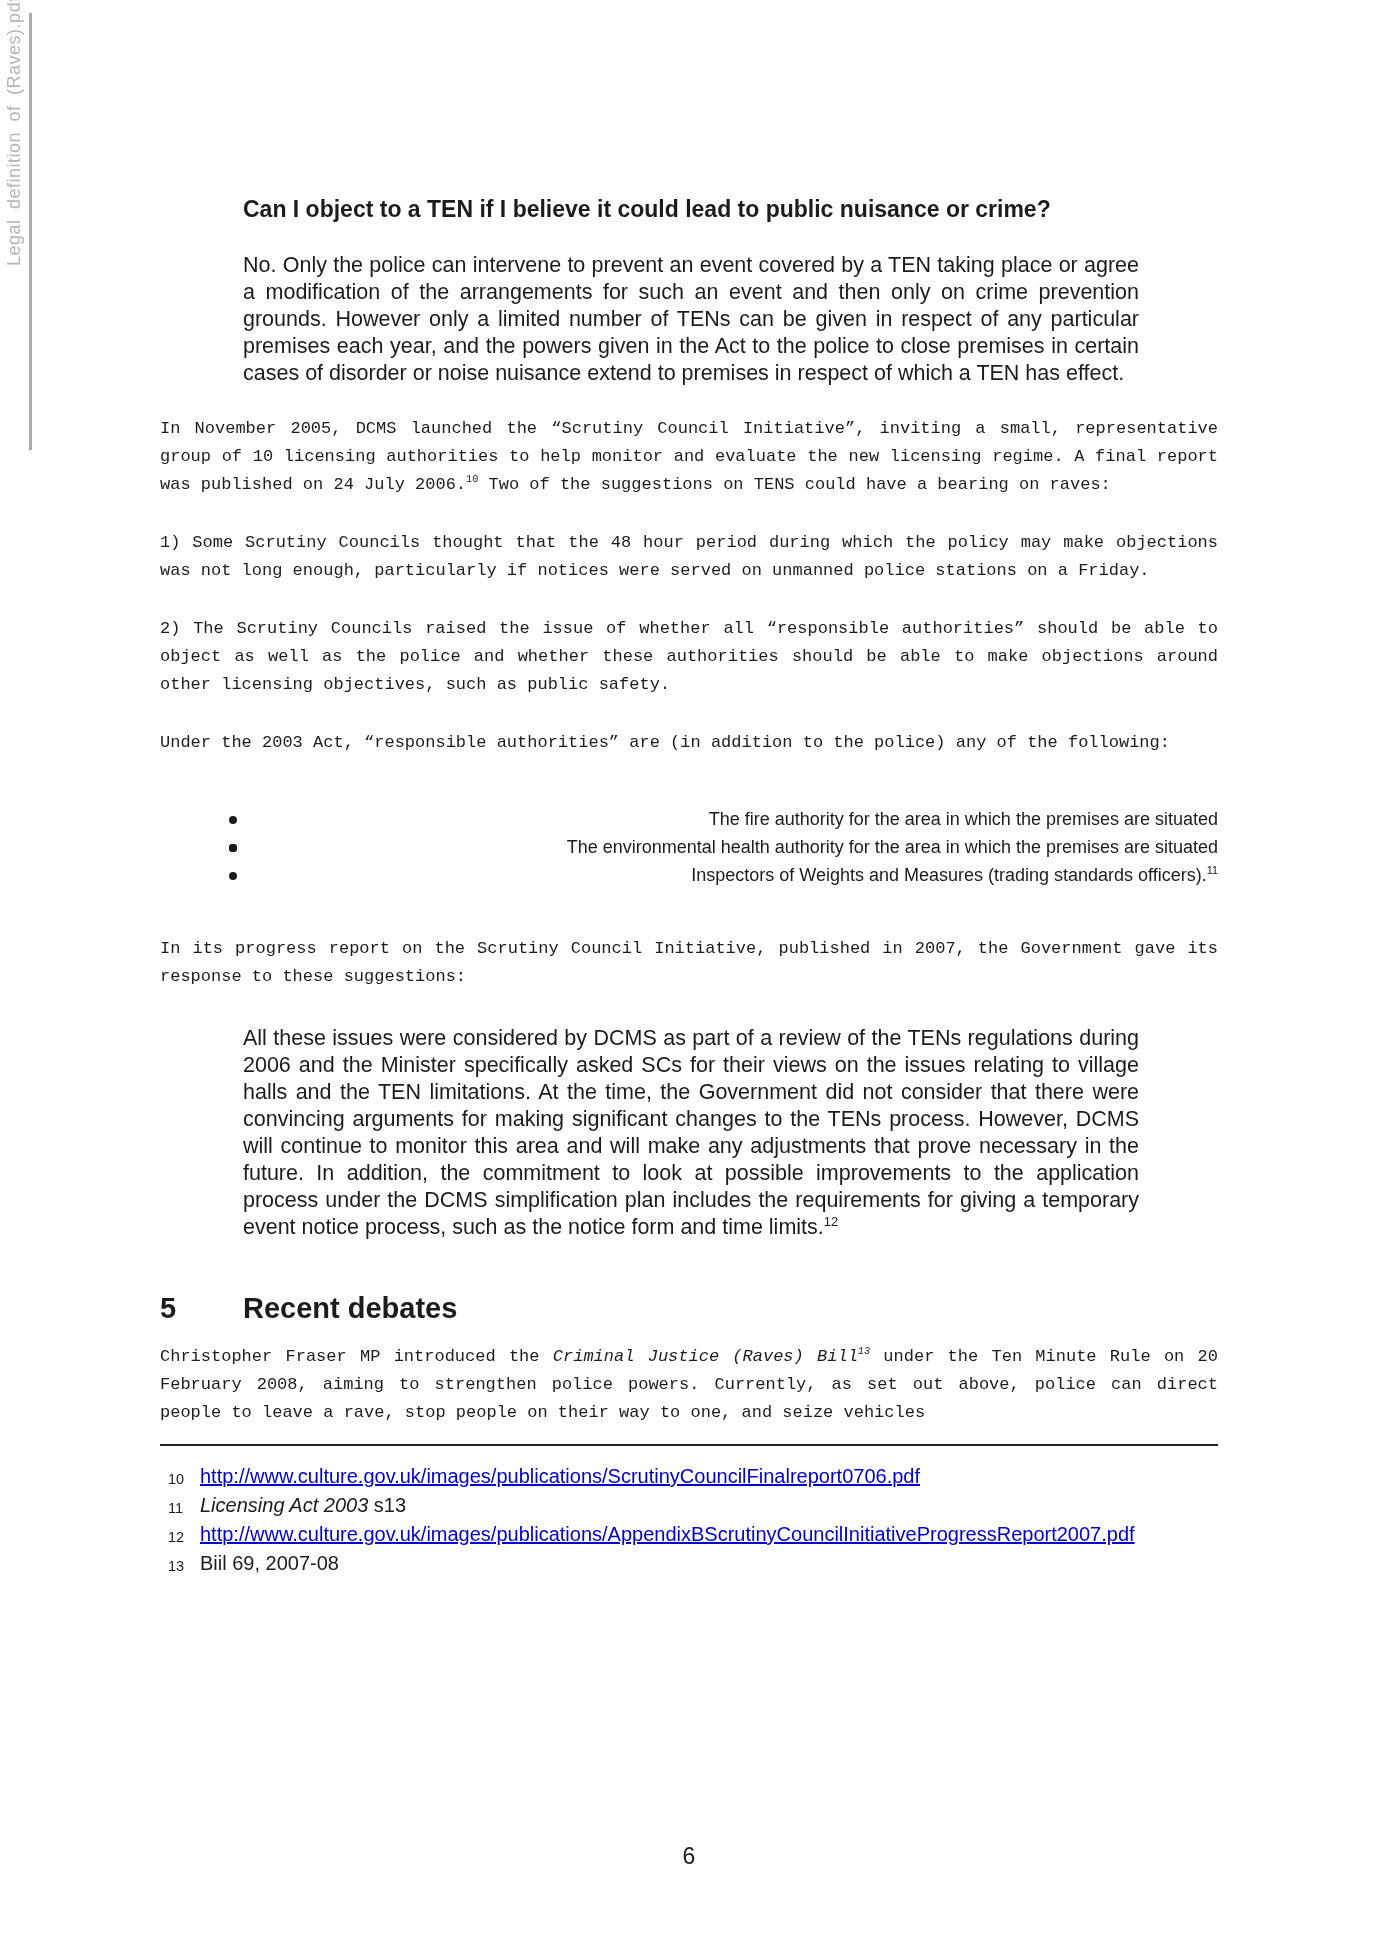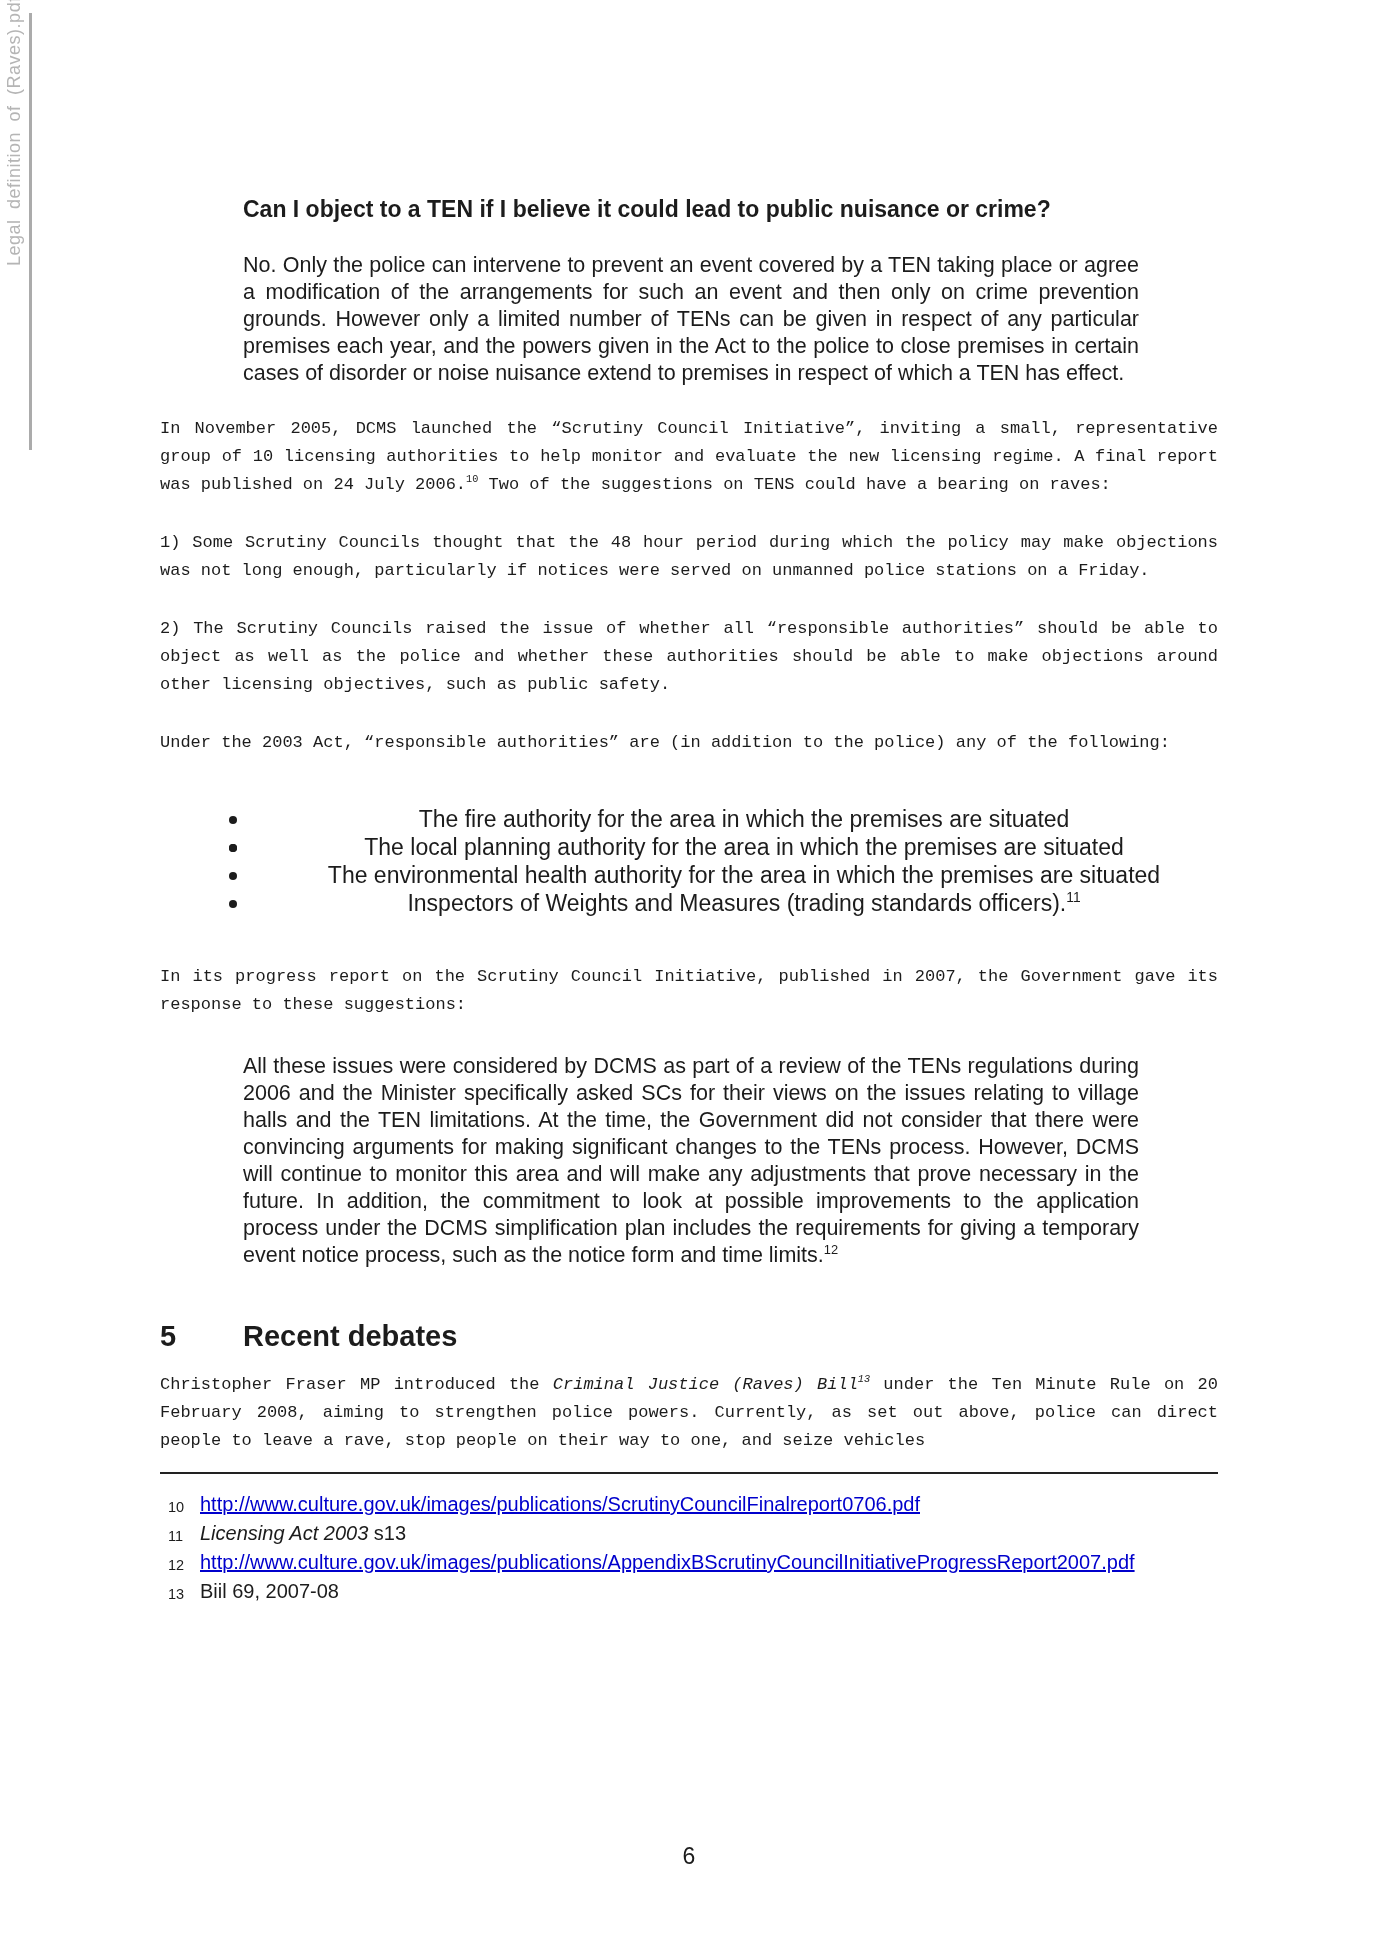--- a/index.html
+++ b/index.html
@@ -44,21 +44,21 @@
     font-size:17px;line-height:28px;text-align:justify;
     margin-top:30px;
     font-family:Liberation Mono, monospace;
   }
   .p-first{margin-top:28px;}
   sup.ref{font-size:0.6em;vertical-align:super;line-height:0;}
 
   .bullets{list-style:none;margin-top:48px;}
   .bullets li{
     position:relative;padding-left:110px;
-    font-size:23px;line-height:28px;text-align:center;
+    font-size:18px;line-height:28px;text-align:right;
   }
   .dot{
     position:absolute;left:69px;top:11px;
     width:8px;height:8px;border-radius:50%;background:var(--text);
   }
 
   .quote-2{margin-top:34px;}
 
   .section{
     display:flex;align-items:baseline;
@@ -108,21 +108,21 @@
 
     <p class="body">1)  Some Scrutiny Councils thought that the 48 hour period during which the policy may make objections was not long enough, particularly if notices were served on unmanned police stations on a Friday.</p>
 
     <p class="body">2) The Scrutiny Councils raised the issue of whether all “responsible authorities” should be able to object as well as the police and whether these authorities should be able to make objections around other licensing objectives, such as public safety.</p>
 
     <p class="body">Under the 2003 Act, “responsible authorities” are (in addition to the police) any of the following:</p>
 
     <ul class="bullets">
       <li><span class="dot"></span><span>The fire authority for the area in which the premises are situated</span></li>
       <li><span class="dot"></span></li>
-      <li><span class="dot"></span><span>The local planning authority for the area in which the premises are situated</span></li>
+      <li><span class="dot"></span></li>
       <li><span class="dot"></span><span>The environmental health authority for the area in which the premises are situated</span></li>
       <li><span class="dot"></span><span>Inspectors of Weights and Measures (trading standards officers).</span><sup class="ref">11</sup></li>
     </ul>
 
     <p class="body" style="margin-top:46px;">In its progress report on the Scrutiny Council Initiative, published in 2007, the Government gave its response to these suggestions:</p>
 
     <p class="quote quote-2"><span>All these issues were considered by DCMS as part of a review of the TENs regulations during 2006 and the Minister specifically asked SCs for their views on the issues relating to village halls and the TEN limitations. At the time, the Government did not consider that there were convincing arguments for making significant changes to the TENs process. However, DCMS will continue to monitor this area and will make any adjustments that prove necessary in the future. In addition, the commitment to look at possible improvements to the application process under the DCMS simplification plan includes the requirements for giving a temporary event notice process, such as the notice form and time limits.</span><sup class="ref">12</sup></p>
 
     <h2 class="section">
         <span class="sec-num">5</span>

